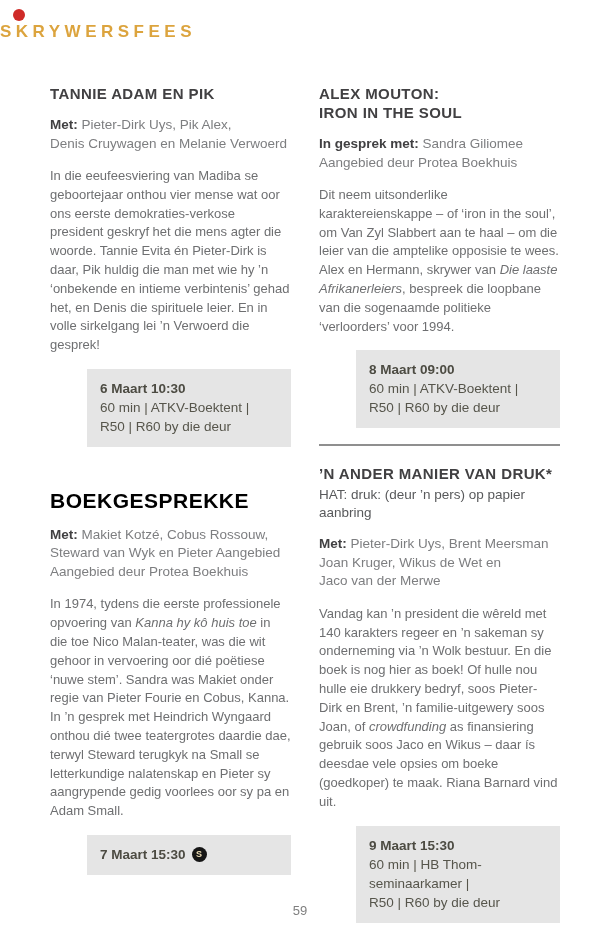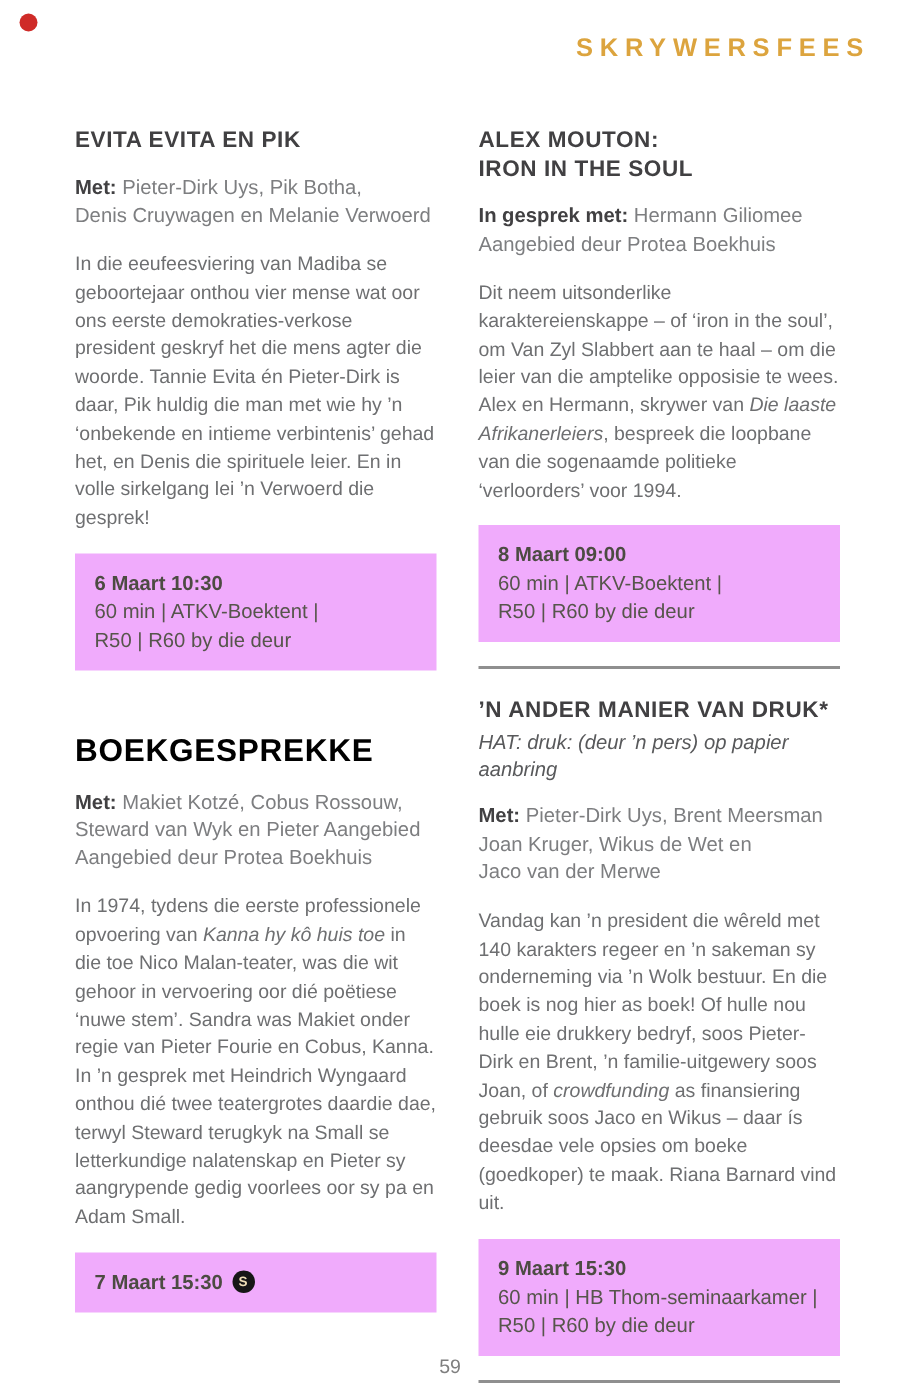--- a/index.html
+++ b/index.html
@@ -5,54 +5,54 @@
   html,body{margin:0;padding:0;background:#ffffff;}
   .page{
     position:relative;width:600px;height:930px;background:#ffffff;
     font-family:"Liberation Sans", sans-serif;overflow:hidden;
   }
   .red-dot{
     position:absolute;left:13px;top:9px;width:12px;height:12px;
     border-radius:50%;background:#cf2b28;
   }
   .header{
-    text-align:right;padding:22px 20px 0 0;
+    text-align:left;padding:22px 53px 0 0;
   }
   .fest-title{
     font-size:17px;font-weight:bold;letter-spacing:4.5px;color:#dca43e;
   }
   .cols{
     display:flex;gap:28px;margin:42px 40px 0 50px;
   }
   .col{flex:1;min-width:0;}
   h3.ev-title{
     margin:0 0 13px 0;font-size:15px;line-height:19px;font-weight:bold;
     letter-spacing:0.4px;color:#414042;
   }
   h3.ev-title .line{display:block;}
   .subtitle{
-    font-style:italic;font-weight:normal;font-size:13.5px;color:#58595b;
+    font-weight:normal;font-size:13.5px;color:#58595b;
     letter-spacing:0;line-height:18px;margin-top:3px;display:block;
   }
   h2.section{
     margin:42px 0 13px 0;font-size:21px;font-weight:bold;
     letter-spacing:0.5px;color:#000000;
   }
   p.met{
     margin:0 0 14px 0;font-size:13.5px;line-height:18.5px;color:#7d7e80;
   }
   p.met .lbl{font-weight:bold;color:#414042;}
   p.met .blk{display:block;}
   p.body{
     margin:0 0 14px 0;font-size:13px;line-height:18.8px;color:#6e6f71;
   }
   p.body em{font-style:italic;}
   .infobox{
-    background:#f0abfc;padding:10px 12px 11px 13px;
-    font-size:13.5px;line-height:19px;color:#56554b;
+    background:#e5e5e5;padding:10px 12px 11px 13px;
+    font-size:13.5px;line-height:19px;color:#56554b;margin-left:37px;
   }
   .infobox .date{font-weight:bold;color:#4c4b42;display:flex;align-items:center;gap:6px;}
   .s-badge{
     display:inline-flex;align-items:center;justify-content:center;
     width:15px;height:15px;border-radius:50%;background:#161616;
     color:#efdfb6;font-size:9px;font-weight:bold;line-height:1;
   }
   .divider{border:0;border-top:2px solid #8f8f8f;margin:16px 0 0 0;}
   .footer{
     position:absolute;left:0;right:0;bottom:12px;text-align:center;
@@ -69,25 +69,25 @@
   <div class="header">
     <span class="fest-title">SKRYWERSFEES</span>
   </div>
 
   <div class="cols">
 
     <div class="col">
 
       <section>
         <h3 class="ev-title">
-          <span class="line">EVITA EVITA EN PIK</span>
+          <span class="line">TANNIE ADAM EN PIK</span>
         </h3>
         <p class="met">
           <span class="lbl">Met:</span>
-          <span>Pieter-Dirk Uys, Pik Botha,</span>
+          <span>Pieter-Dirk Uys, Pik Alex,</span>
           <span class="blk">Denis Cruywagen en Melanie Verwoerd</span>
         </p>
         <p class="body">In die eeufeesviering van Madiba se geboortejaar onthou vier mense wat oor ons eerste demokraties-verkose president geskryf het die mens agter die woorde. Tannie Evita én Pieter-Dirk is daar, Pik huldig die man met wie hy ’n ‘onbekende en intieme verbintenis’ gehad het, en Denis die spirituele leier. En in volle sirkelgang lei ’n Verwoerd die gesprek!</p>
         <div class="infobox">
           <div class="date">
             <span>6  Maart 10:30</span>
           </div>
           <div>60 min | ATKV-Boektent |</div>
           <div>R50 | R60 by die deur</div>
         </div>
@@ -118,21 +118,21 @@
 
     <div class="col">
 
       <section>
         <h3 class="ev-title">
           <span class="line">ALEX MOUTON:</span>
           <span class="line">IRON IN THE SOUL</span>
         </h3>
         <p class="met">
           <span class="lbl">In gesprek met:</span>
-          <span>Hermann Giliomee</span>
+          <span>Sandra Giliomee</span>
           <span class="blk">Aangebied deur Protea Boekhuis</span>
         </p>
         <p class="body"><span>Dit neem uitsonderlike karaktereienskappe – of ‘iron in the soul’, om Van Zyl Slabbert aan te haal – om die leier van die amptelike opposisie te wees. Alex en Hermann, skrywer van </span><em>Die laaste Afrikanerleiers</em><span>, bespreek die loopbane van die sogenaamde politieke ‘verloorders’ voor 1994.</span></p>
         <div class="infobox">
           <div class="date">
             <span>8 Maart 09:00</span>
           </div>
           <div>60 min | ATKV-Boektent |</div>
           <div>R50 | R60 by die deur</div>
         </div>

